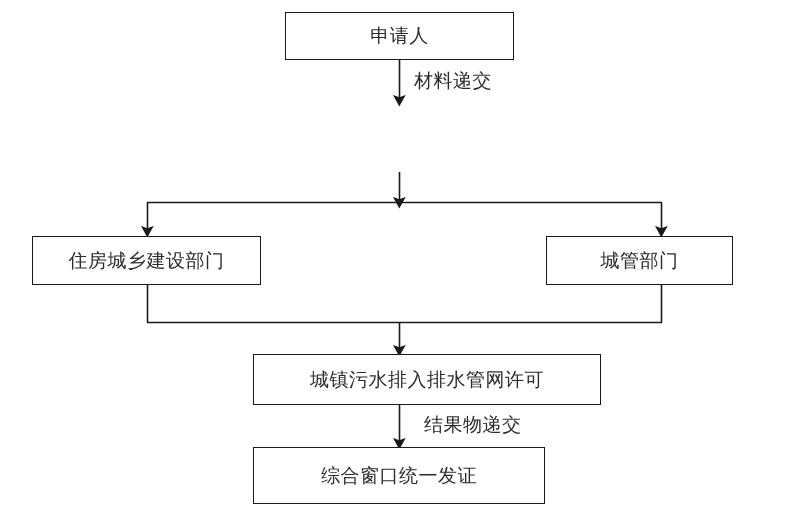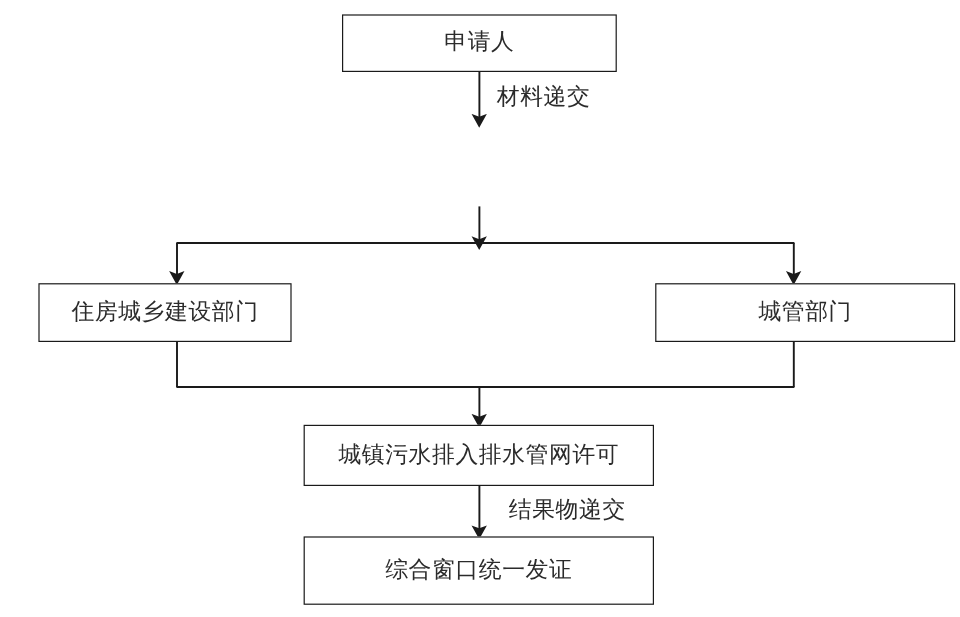--- a/index.html
+++ b/index.html
@@ -31,23 +31,23 @@
     line-height: 1.45;
     letter-spacing: 0.5px;
     font-family: "Liberation Serif", "DejaVu Serif", serif;
   }
   .node span {
     display: block;
     padding: 0 6px;
   }
   .node-applicant   { left: 285px; top: 12px;  width: 229px; height: 48px; text-align: right; }
   .node-hall        { left: 270px; top: 105px; width: 260px; height: 67px; }
-  .node-housing     { left: 32px;  top: 236px; width: 211px; height: 49px; }
-  .node-urban       { left: 546px; top: 236px; width: 250px; height: 49px; text-align: right; }
-  .node-permit      { left: 253px; top: 354px; width: 292px; height: 51px; }
+  .node-housing     { left: 32px;  top: 236px; width: 229px; height: 49px; }
+  .node-urban       { left: 546px; top: 236px; width: 187px; height: 49px; text-align: right; }
+  .node-permit      { left: 253px; top: 354px; width: 348px; height: 51px; }
   .node-certificate { left: 253px; top: 447px; width: 292px; height: 57px; }
 
   .edge-label {
     position: absolute;
     color: #2b2b2b;
     font-size: 19px;
     letter-spacing: 0.5px;
     white-space: nowrap;
     font-family: "Liberation Serif", "DejaVu Serif", serif;
   }

